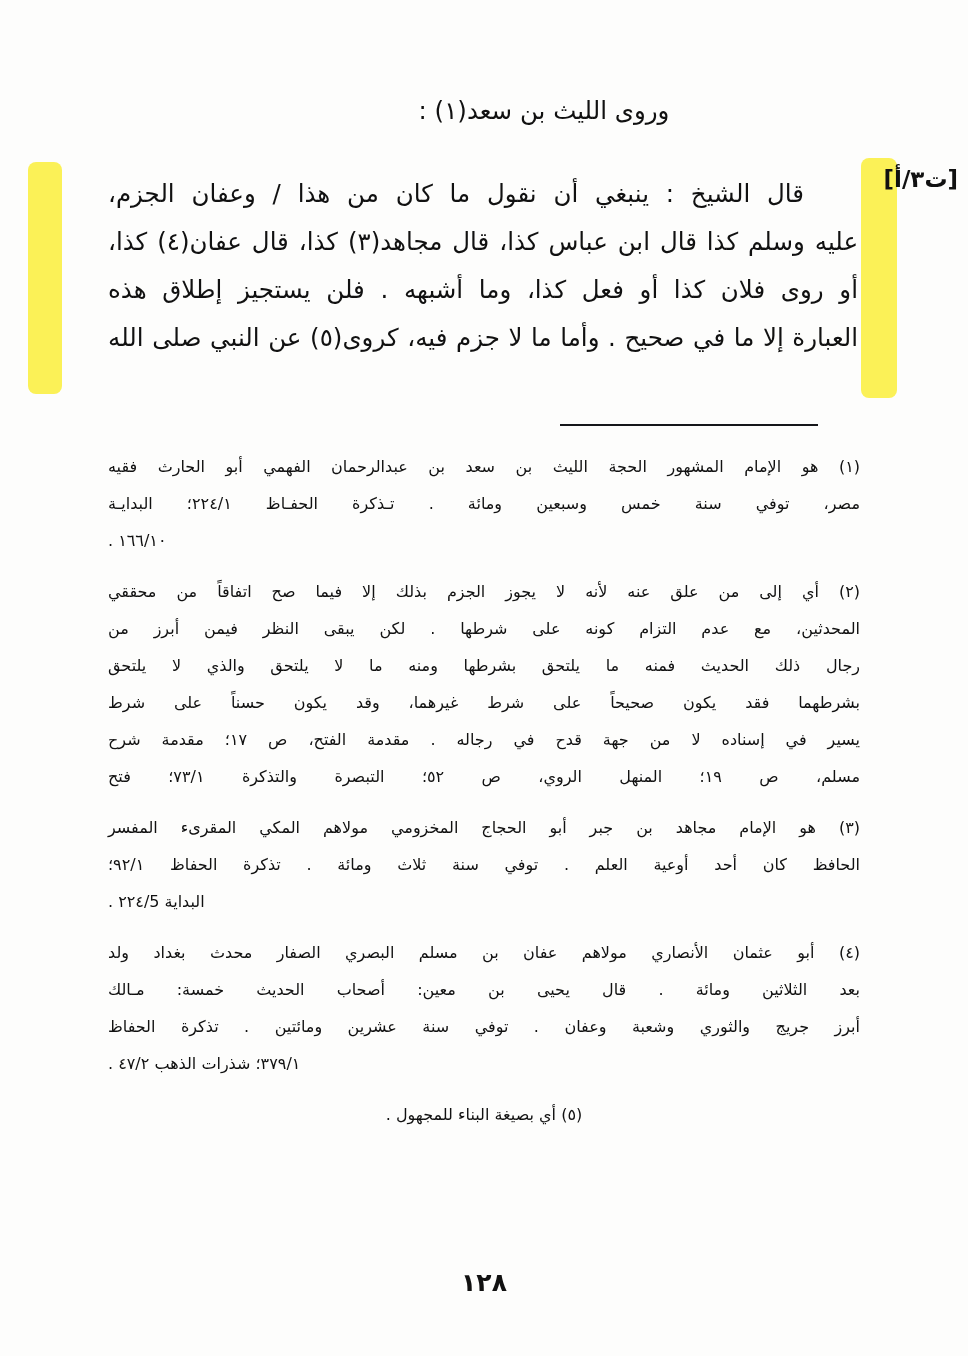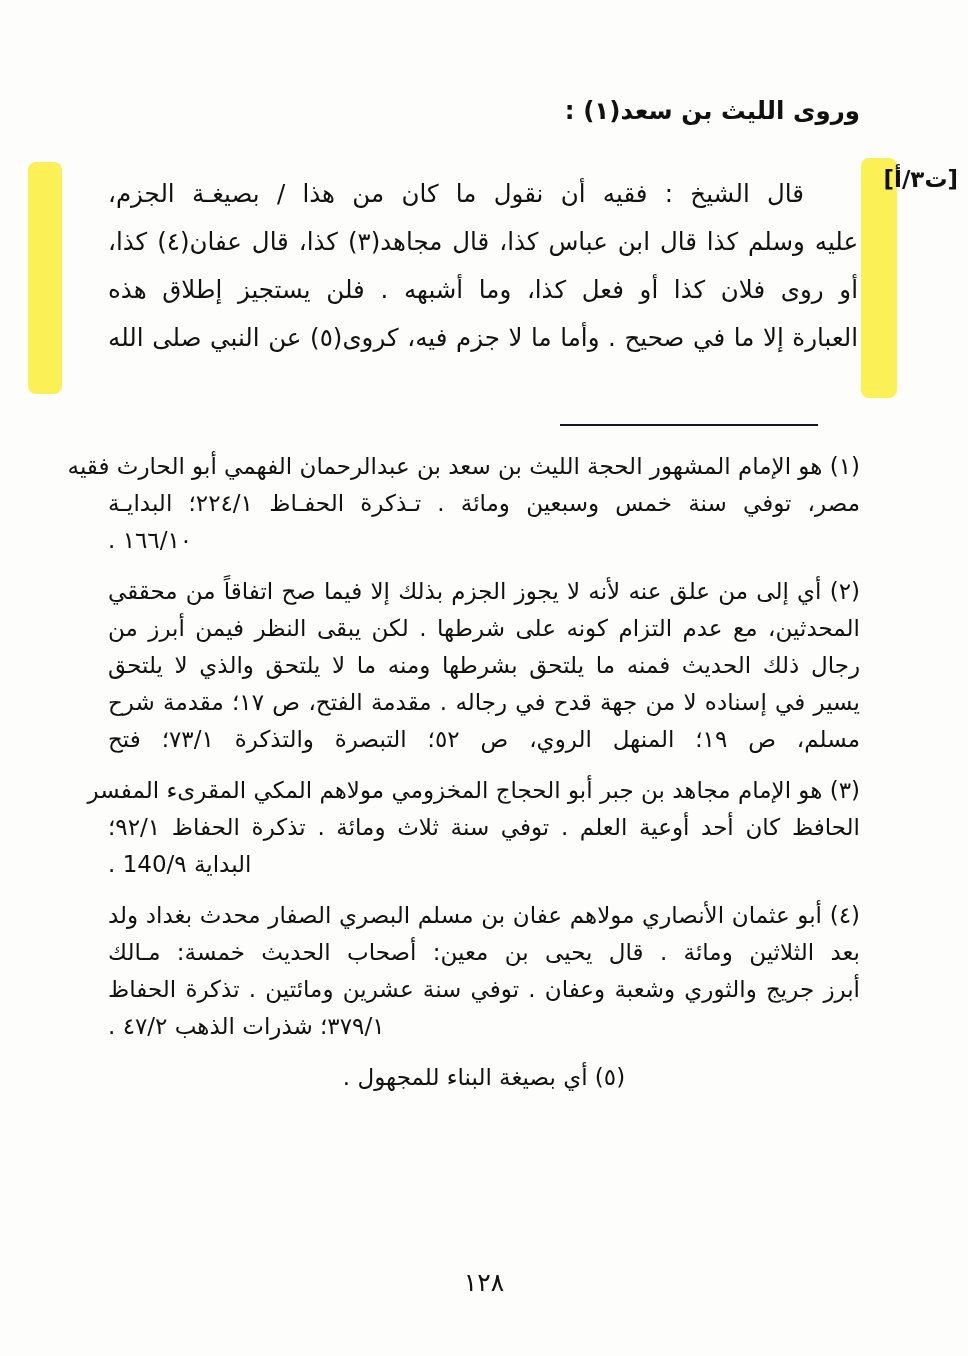--- a/index.html
+++ b/index.html
@@ -35,26 +35,25 @@
   .body-block {
     position: absolute;
     top: 88px;
     right: 108px;
     left: 108px;
   }
 
   .lead-line {
     font-size: 24.5px;
     line-height: 46px;
-    text-align: right;
+    text-align: center;
     padding-left: 120px;
     letter-spacing: 0.2px;
     margin-bottom: 36px;
     white-space: nowrap;
-    font-weight: bold;
   }
 
   .main-para {
     font-size: 24.5px;
     line-height: 48px;
     text-align: justify;
     text-align-last: justify;
     margin: 0;
     padding-right: 2px;
   }
@@ -91,21 +90,21 @@
     height: 2px;
     background: #15161a;
   }
 
   
   .footnotes {
     position: absolute;
     top: 448px;
     right: 108px;
     left: 108px;
-    font-size: 23px;
+    font-size: 16px;
     line-height: 37px;
   }
   .fn {
     display: block;
     margin-bottom: 14px;
   }
   .fn-line {
     display: block;
     text-align: justify;
     text-align-last: justify;
@@ -122,40 +121,40 @@
   .fn-marker { font-weight: 400; }
 
   
   .page-number {
     position: absolute;
     top: 1268px;
     left: 0;
     right: 0;
     text-align: center;
     font-size: 25px;
-    font-weight: 400;
+    font-weight: 700;
     letter-spacing: 1px;
   }
 </style>
 </head>
 <body>
 
 <div class="page">
 
   <div class="highlight-stroke highlight-left"></div>
   <div class="highlight-stroke highlight-right"></div>
 
   <div class="folio-marker">[ت٣/أ]</div>
 
   <div class="body-block">
 
     <div class="lead-line">وروى الليث بن سعد(١) :</div>
 
     <div class="main-para">
-      <span class="para-line indent-first">قال الشيخ : فقيه أن نقول ما كان من هذا / بصيغـة الجزم،</span>
+      <span class="para-line indent-first">قال الشيخ : ينبغي أن نقول ما كان من هذا / وعفان الجزم،</span>
       <span class="para-line">عليه وسلم كذا قال ابن عباس كذا، قال مجاهد(٣) كذا، قال عفان(٤) كذا،</span>
       <span class="para-line">أو روى فلان كذا أو فعل كذا،  وما أشبهه .  فلن يستجيز إطلاق هذه</span>
       <span class="para-line last">العبارة إلا ما في صحيح .  وأما ما لا جزم فيه، كروى(٥) عن النبي صلى الله</span>
     </div>
   </div>
 
   <div class="fn-rule"></div>
 
   <div class="footnotes">
 
@@ -164,29 +163,30 @@
         <span>هو الإمام المشهور الحجة الليث بن سعد بن عبدالرحمان الفهمي أبو الحارث فقيه</span></span>
       <span class="fn-line">مصر،  توفي  سنة  خمس  وسبعين ومائة .   تـذكرة  الحفـاظ  ٢٢٤/١؛  البدايـة</span>
       <span class="fn-line tail-left">١٦٦/١٠ .</span>
     </div>
 
     <div class="fn">
       <span class="fn-line"><span class="fn-marker">(٢)</span>
         <span>أي إلى من علق عنه لأنه لا يجوز الجزم بذلك إلا فيما صح اتفاقاً من محققي</span></span>
       <span class="fn-line">المحدثين،  مع عدم التزام كونه على شرطها .  لكن يبقى النظر فيمن أبرز من</span>
       <span class="fn-line">رجال ذلك الحديث فمنه ما يلتحق بشرطها ومنه ما لا يلتحق والذي لا يلتحق</span>
+      <span class="fn-line">بشرطهما فقد يكون صحيحاً على شرط غيرهما،  وقد يكون حسناً على شرط</span>
       <span class="fn-line">يسير في إسناده لا من جهة قدح في رجاله .  مقدمة الفتح، ص ١٧؛ مقدمة شرح</span>
       <span class="fn-line">مسلم،  ص ١٩؛  المنهل الروي،  ص ٥٢؛  التبصرة والتذكرة ٧٣/١؛  فتح</span>
     </div>
 
     <div class="fn">
       <span class="fn-line"><span class="fn-marker">(٣)</span>
         <span>هو الإمام مجاهد بن جبر أبو الحجاج المخزومي مولاهم المكي المقرىء المفسر</span></span>
       <span class="fn-line">الحافظ كان أحد أوعية العلم .  توفي سنة ثلاث ومائة .  تذكرة الحفاظ ٩٢/١؛</span>
-      <span class="fn-line tail-left">البداية 140/٩ .</span>
+      <span class="fn-line tail-left">البداية ٢٢٤/5 .</span>
     </div>
 
     <div class="fn">
       <span class="fn-line"><span class="fn-marker">(٤)</span>
         <span>أبو عثمان الأنصاري مولاهم عفان بن مسلم البصري الصفار محدث بغداد ولد</span></span>
       <span class="fn-line">بعد الثلاثين ومائة .  قال يحيى بن معين: أصحاب الحديث خمسة:  مـالك</span>
       <span class="fn-line">أبرز جريج والثوري وشعبة وعفان .  توفي سنة عشرين ومائتين .  تذكرة الحفاظ</span>
       <span class="fn-line tail-left">٣٧٩/١؛ شذرات الذهب ٤٧/٢ .</span>
     </div>
 

